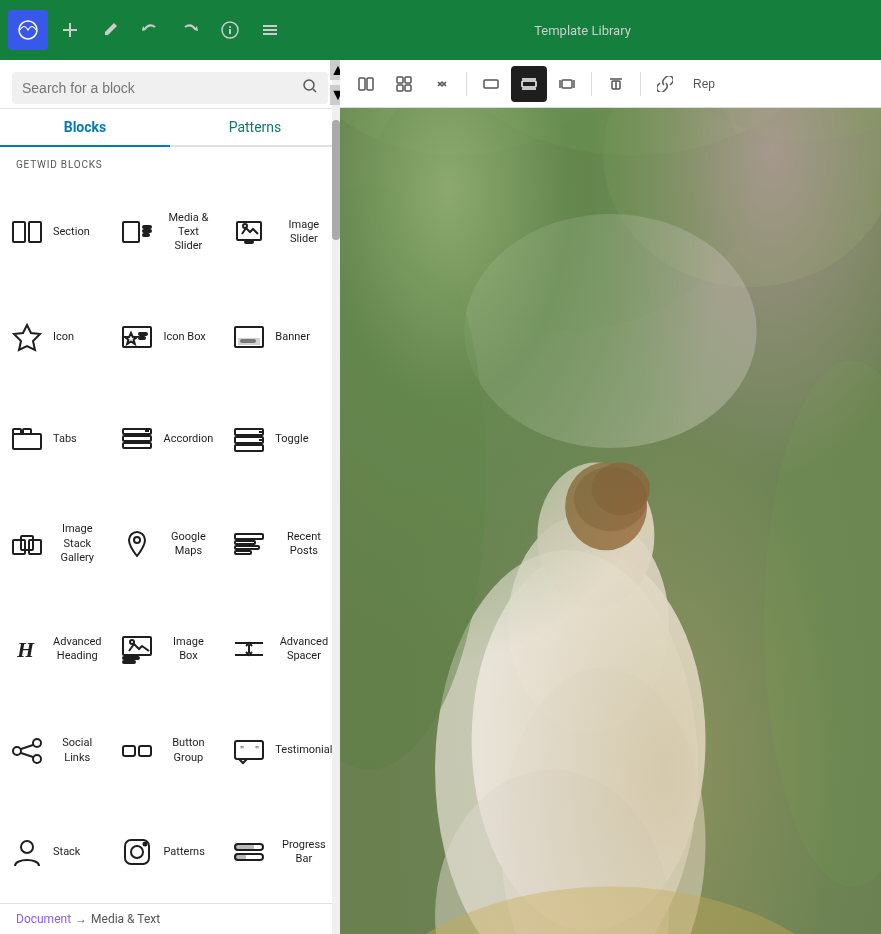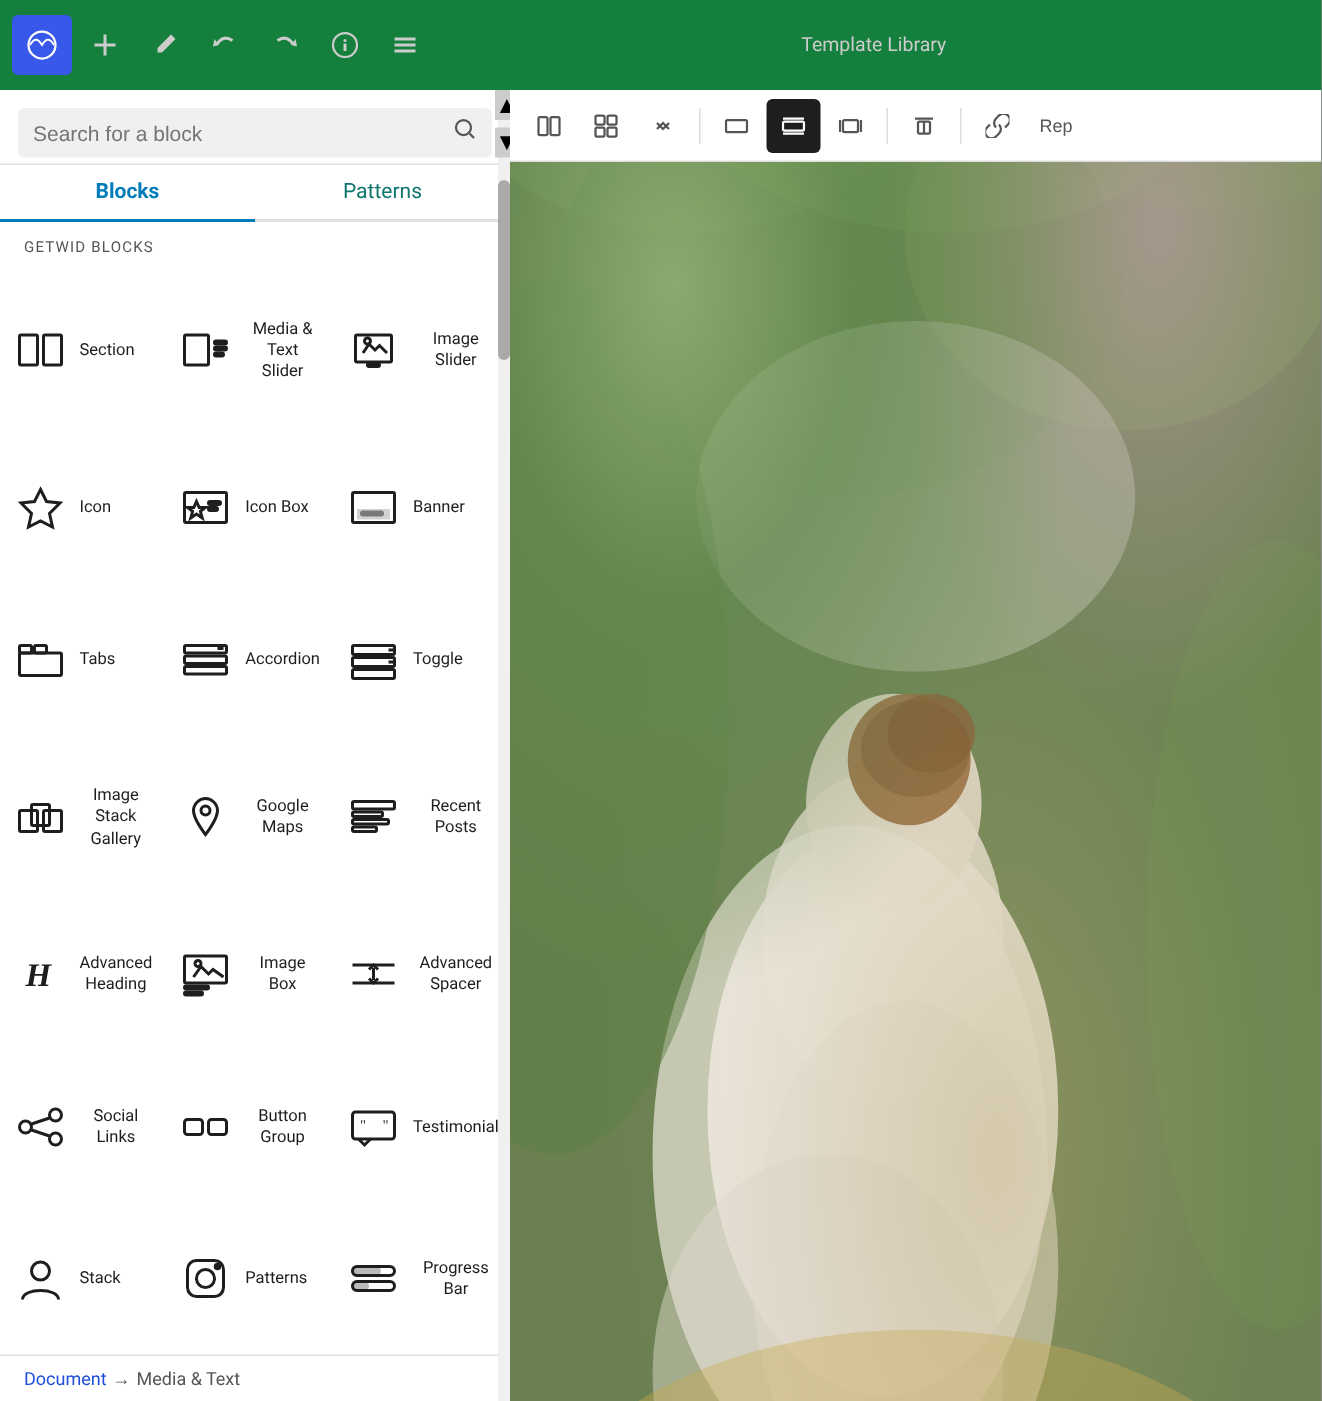--- a/index.html
+++ b/index.html
@@ -169,21 +169,21 @@
     .breadcrumb-bar {
       background: #fff;
       padding: 8px 16px;
       font-size: 12px;
       color: #555;
       border-top: 1px solid #e0e0e0;
       display: flex;
       gap: 4px;
       align-items: center;
     }
-    .breadcrumb-bar a { color: #1d4ed8; cursor: pointer; text-decoration: none; }
+    .breadcrumb-bar a { color: #8b5cf6; cursor: pointer; text-decoration: none; }
 
     
     .right-area {
       flex: 1;
       background: #d3ddd6;
       display: flex;
       flex-direction: column;
       overflow: hidden;
     }
 

